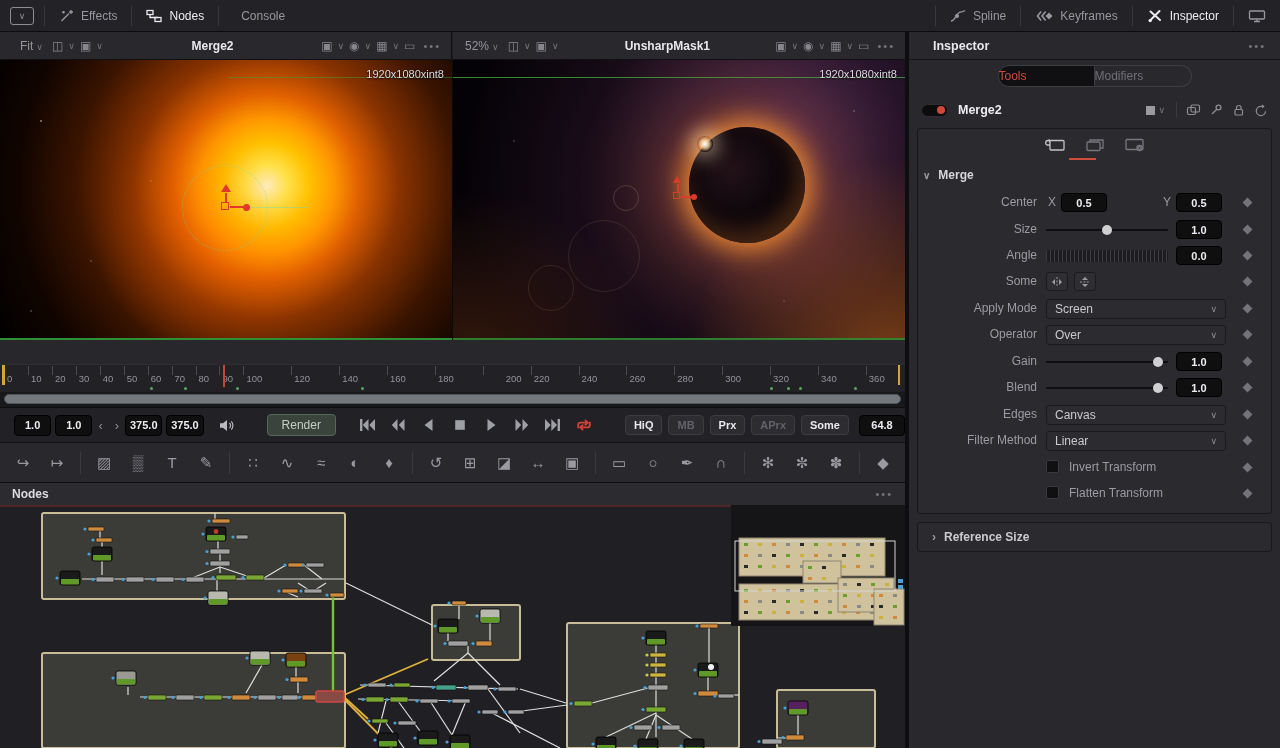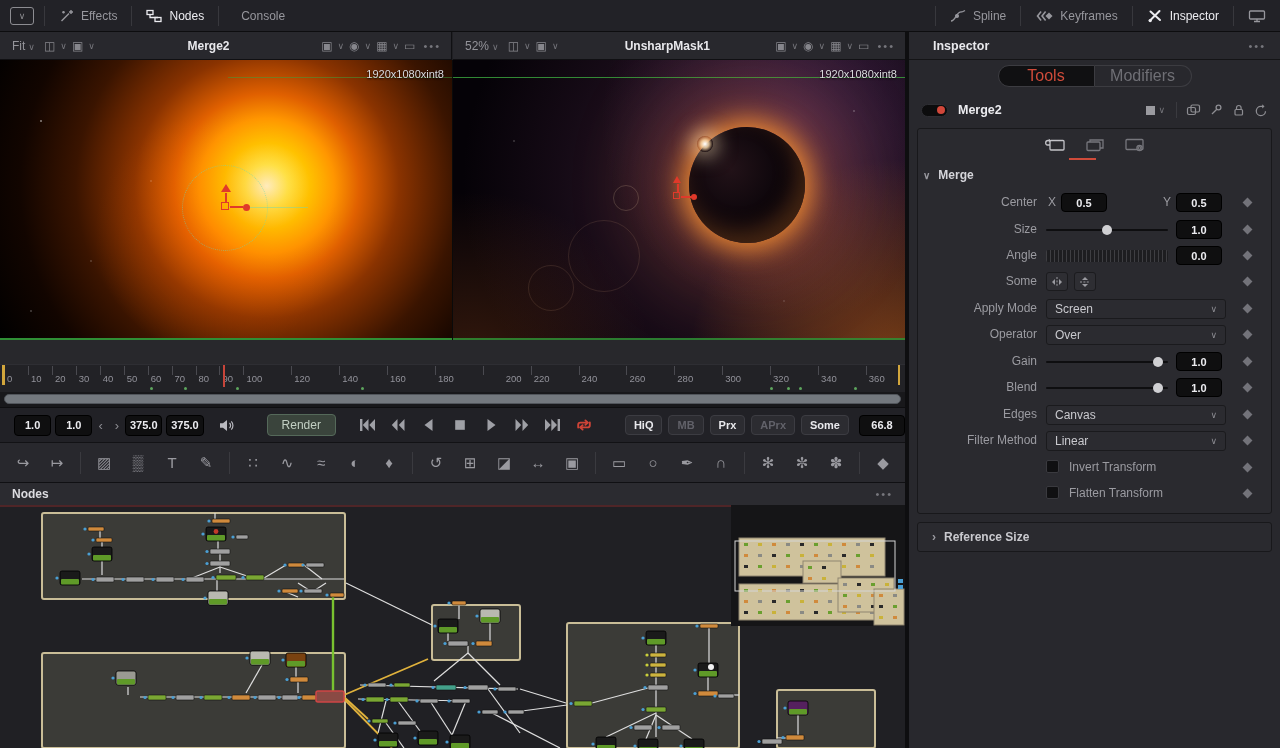--- a/index.html
+++ b/index.html
@@ -79,21 +79,21 @@
   .nodeshdr{position:absolute;left:0;top:482px;width:905px;height:23px;background:#2b2b30;border-top:1px solid #101013;
             display:flex;align-items:center;padding:0 12px}
   .nodeshdr .t{font-weight:bold;color:#dcdce0;font-size:12px}
   #nodegraph{position:absolute;left:0;top:505px;width:905px;height:243px;background:#202024}
   .vdiv{position:absolute;left:905px;top:32px;width:4px;height:716px;background:#0e0e10}
   
   #inspector{position:absolute;left:909px;top:32px;width:371px;height:716px;background:#28282d}
   .insp-hdr{position:absolute;left:0;top:0;width:100%;height:28px;border-bottom:1px solid #141416;display:flex;align-items:center}
   .insp-hdr .t{font-weight:bold;color:#e8e8ec;font-size:12.5px;margin-left:24px}
   .tabwrap{position:absolute;top:33px;left:0;width:100%;display:flex;justify-content:center}
-  .tab{width:97px;height:22px;border:1px solid #3c3c41;display:flex;align-items:center;justify-content:center;font-size:16px}
+  .tab{width:97px;height:22px;border:1px solid #3c3c41;display:flex;align-items:center;justify-content:flex-start;font-size:12px}
   .tab.tools{background:#101012;color:#cf4b3a;border-radius:12px 0 0 12px}
   .tab.mods{background:transparent;color:#6f6f75;border-radius:0 12px 12px 0;border-left:none}
   .nodehdr{position:absolute;top:64px;left:0;width:100%;height:28px;display:flex;align-items:center}
   .ntoggle{margin-left:12px;width:27px;height:13px;border-radius:7px;background:#0c0c0d;border:1px solid #2e2e33;position:relative}
   .ntoggle .dot{position:absolute;right:2px;top:1.5px;width:8px;height:8px;border-radius:50%;background:#d1473a}
   .nname{margin-left:10px;font-weight:bold;color:#ececf0;font-size:12.5px}
   .nh-ic{color:#8d8d92;margin-left:9px;display:flex;align-items:center}
   .ctl-box{position:absolute;left:8px;right:8px;top:96px;height:386px;background:#2a2a2f;border:1px solid #18181b;border-radius:3px}
   .tooltabs{position:absolute;top:104px;left:0;width:100%;display:flex;justify-content:center;gap:14px}
   .ttab{width:26px;height:18px;display:flex;align-items:center;justify-content:center}
@@ -193,21 +193,21 @@
       <svg width="18" height="14" viewBox="0 0 18 14">
           <g stroke="#97979d" stroke-width="1.3" fill="none">
             <rect x="1.5" y="2" width="15" height="8" rx="1"></rect>
             <path d="M9 10v2.5M6 12.5h6"></path>
           </g>
         </svg>
     </div>
   </div>
 
   <div class="vtb" style="left:0;width:452px;border-right:1px solid #101013">
-    <span class="lbl" style="margin-left:8px"><span>Fit</span><span class="chev">∨</span></span>
+    <span class="lbl" style="margin-left:16px"><span>Fit</span><span class="chev">∨</span></span>
     <span class="mini-ic">◫</span>
       <span class="chev">∨</span>
     <span class="mini-ic">▣</span>
       <span class="chev">∨</span>
     <div class="spacer"></div>
     <span class="name">Merge2</span>
     <div class="spacer"></div>
     <span class="mini-ic">▣</span>
       <span class="chev">∨</span>
     <span class="mini-ic">◉</span>
@@ -410,21 +410,21 @@
           </svg>
         </div>
       </div>
     <div id="quality-buttons" style="display:flex;margin-left:22px">
         <div class="qpill on">HiQ</div>
         <div class="qpill off">MB</div>
         <div class="qpill on">Prx</div>
         <div class="qpill off">APrx</div>
         <div class="qpill on">Some</div>
       </div>
-    <div class="tfield" style="width:62px;margin-left:10px">66.8</div>
+    <div class="tfield" style="width:62px;margin-left:10px">64.8</div>
   </div>
 
   <div class="toolsrow" id="toolsrow">
       <div class="tool">↪</div>
       <div class="tool">↦</div>
       <div class="tool-sep"></div>
       <div class="tool">▨</div>
       <div class="tool">▒</div>
       <div class="tool">T</div>
       <div class="tool">✎</div>

